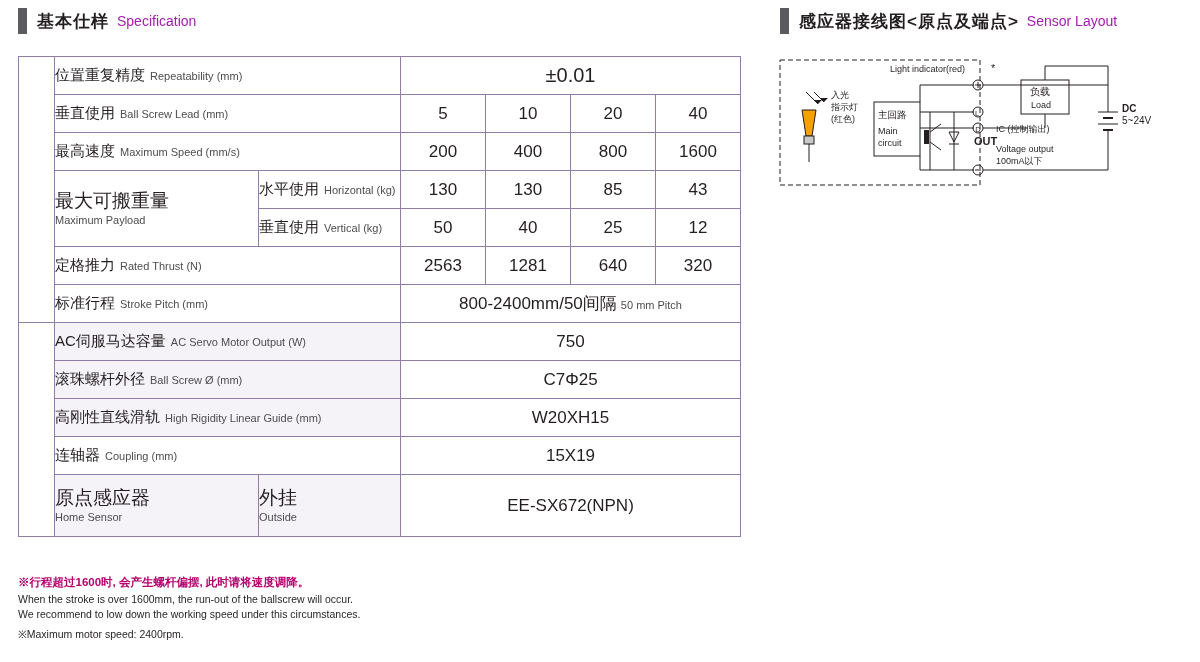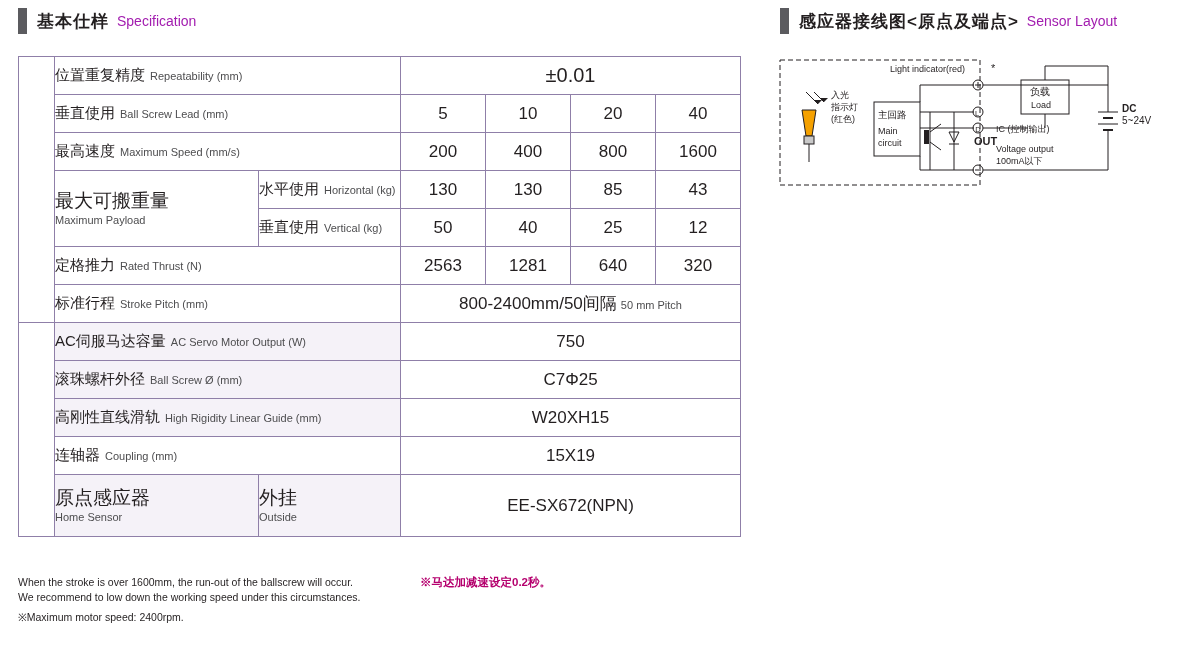--- a/index.html
+++ b/index.html
@@ -362,27 +362,27 @@
             </div>
           </td>
           <td class="val" colspan="4" style="height:62px">EE-SX672(NPN)</td>
         </tr>
 
       </tbody>
     </table>
   </div>
 
   <div class="notes">
+    <p class="note-cn">※行程超过1600时, 会产生螺杆偏摆, 此时请将速度调降。</p>
     <p class="note-en">When the stroke is over 1600mm, the run-out of the ballscrew will occur.</p>
     <p class="note-en2">We recommend to low down the working speed under this circumstances.</p>
     <p class="note-en">※Maximum motor speed: 2400rpm.</p>
   </div>
 
   <div class="notes-right">
-    <p class="note-cn">※马达加减速设定0.2秒。</p>
   </div>
 
   <div class="sensor-wrap">
     <svg width="410" height="150" viewBox="0 0 410 150">
 
       <rect x="2" y="10" width="200" height="125" fill="none" stroke="#231f20" stroke-width="1" stroke-dasharray="5,3"></rect>
 
       <g>
         <polygon points="24,60 38,60 34,86 28,86" fill="#f5a100" stroke="#231f20" stroke-width="1"></polygon>
         <rect x="26" y="86" width="10" height="8" fill="#c9c9c9" stroke="#231f20" stroke-width="1"></rect>

